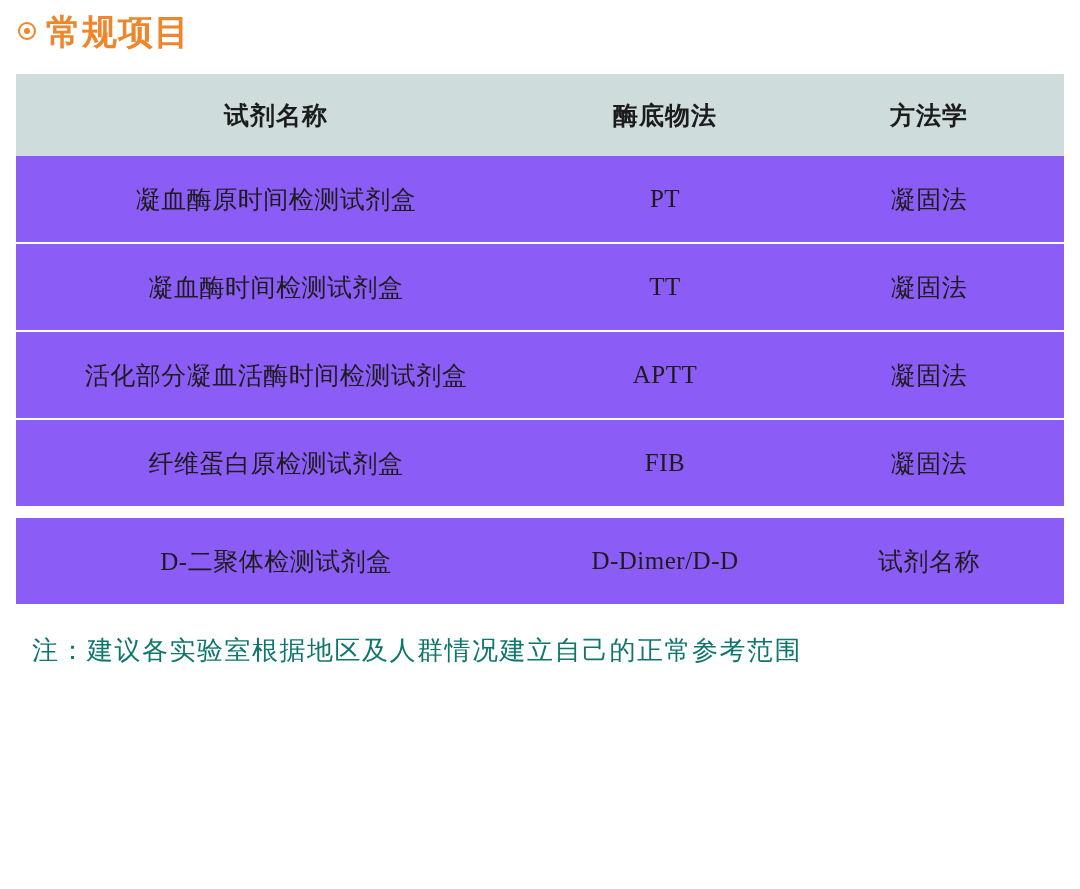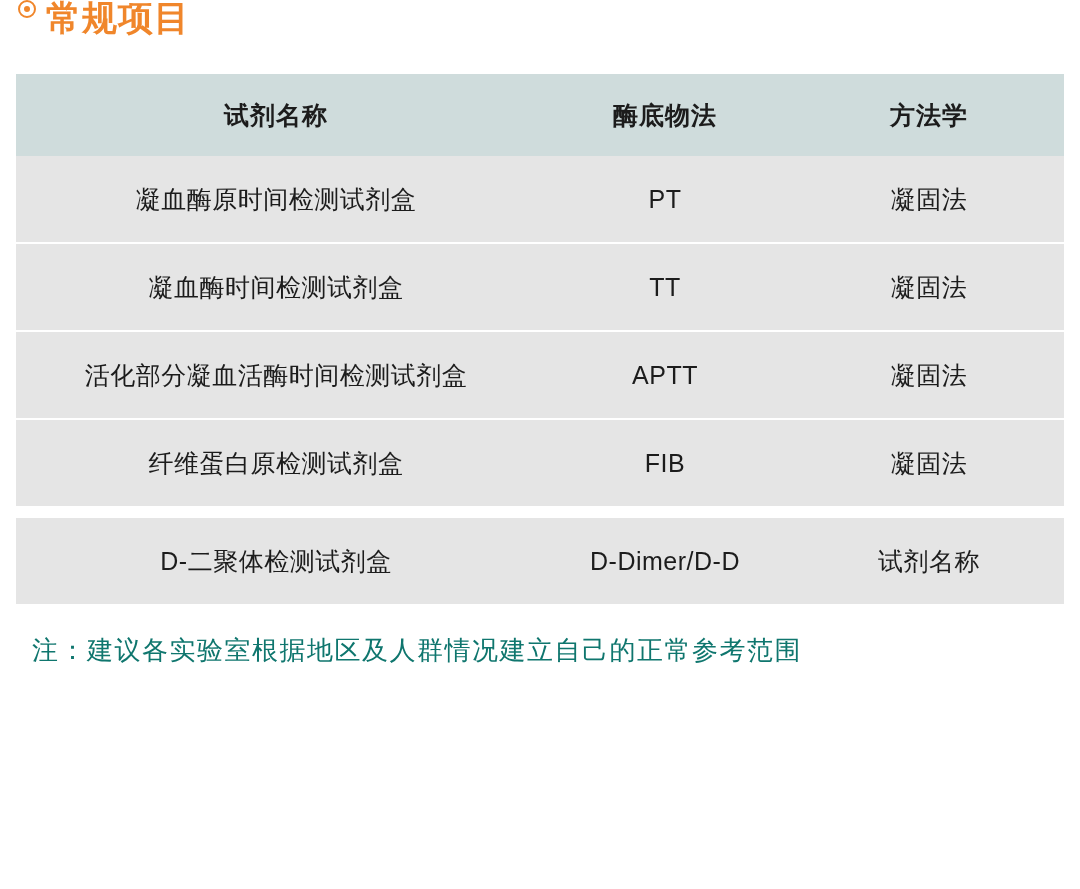--- a/index.html
+++ b/index.html
@@ -18,20 +18,21 @@
     position: relative;
     width: 1080px;
     height: 889px;
     box-sizing: border-box;
     padding: 0 16px;
   }
 
   
   .title-row {
     display: flex;
+    align-items: center;
     height: 62px;
     padding-left: 2px;
     gap: 10px;
   }
   .title-bullet {
     width: 18px;
     height: 18px;
     border-radius: 50%;
     border: 2.5px solid #f0862b;
     box-sizing: border-box;
@@ -56,20 +57,21 @@
     letter-spacing: 1px;
     line-height: 1;
   }
 
   
   .tbl {
     width: 1048px;
     border-collapse: collapse;
     table-layout: fixed;
     margin-top: 12px;
+    font-family: Liberation Serif, serif;
   }
   .tbl col.c1 { width: 520px; }
   .tbl col.c2 { width: 258px; }
   .tbl col.c3 { width: 270px; }
 
   .tbl th {
     background: #cfdcdc;
     color: #1c1c1c;
     font-size: 25px;
     font-weight: bold;
@@ -80,21 +82,21 @@
   }
   .tbl td {
     height: 84px;
     text-align: center;
     font-size: 25px;
     color: #1c1c1c;
     border-bottom: 2px solid #ffffff;
     letter-spacing: 0.5px;
   }
   .tbl tbody tr {
-    background: #e5e5e5;
+    background: #8b5cf6;
   }
   .tbl tbody tr.gap td {
     height: 12px;
     background: #ffffff;
     border-bottom: none;
     padding: 0;
     font-size: 0;
   }
   .tbl tbody tr.last td {
     border-bottom: none;

